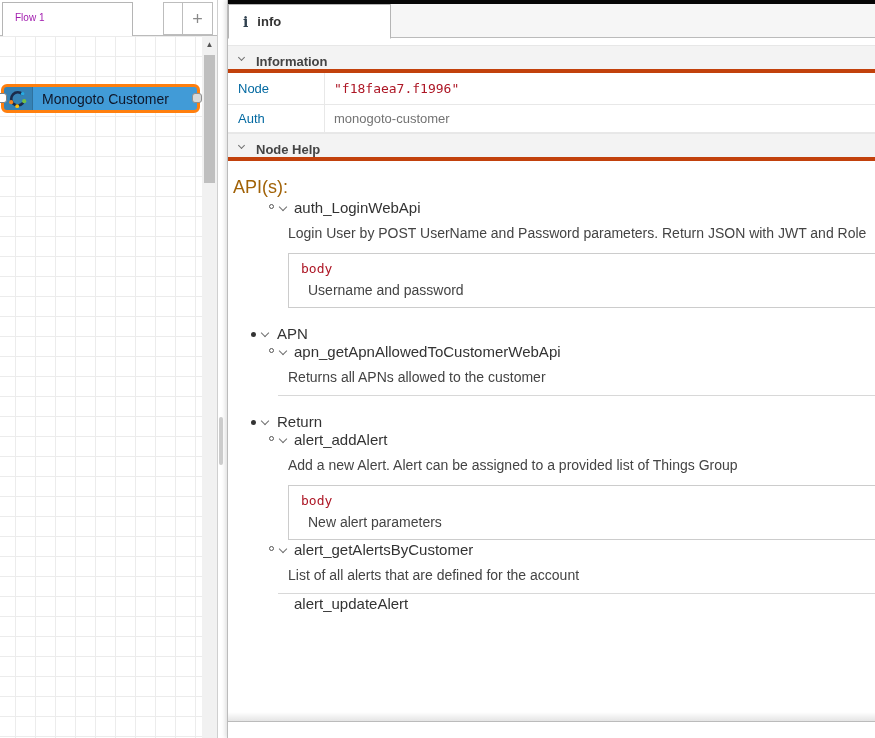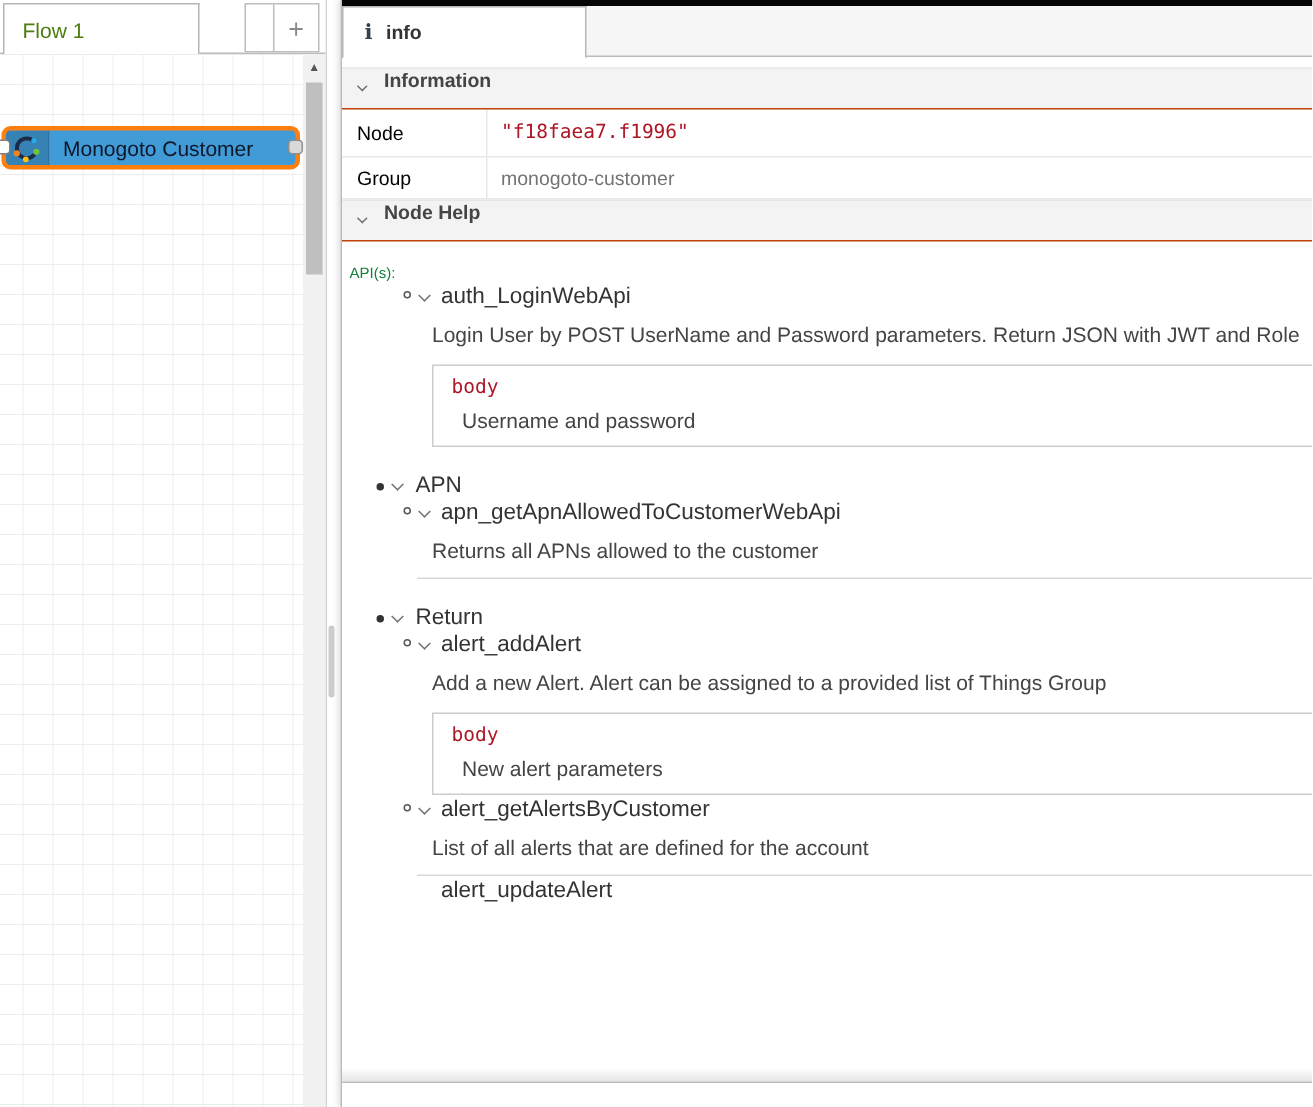--- a/index.html
+++ b/index.html
@@ -14,21 +14,21 @@
     background-image:
       linear-gradient(#ececec 1px, transparent 1px),
       linear-gradient(90deg, #ececec 1px, transparent 1px);
     background-size:20px 20px; background-position:15px 16px;
   }
   .tabbar { position:absolute; left:0; top:0; width:100%; height:36px;
             background:#fff; border-bottom:1px solid #bbb; z-index:3; }
   .flow-tab { position:absolute; left:2px; top:2px; width:131px; height:34px;
               background:#fff; border:1px solid #b5b5b5; border-bottom:none;
               z-index:4; }
-  .flow-tab span { display:block; padding:9px 0 0 12px; font-size:14px; color:#4d7c0f; }
+  .flow-tab span { display:block; padding:9px 0 0 12px; font-size:10px; color:#a21caf; }
   .tab-btn-group { position:absolute; left:163px; top:2px; width:50px; height:33px;
                    border:1px solid #bdbdbd; display:flex; background:#fff; z-index:4; }
   .tab-btn.emptyb { width:19px; border-right:1px solid #bdbdbd; }
   .tab-btn.plusb { flex:1; display:flex; align-items:center; justify-content:center; cursor:pointer; }
   .tab-btn.plusb span { font-size:18px; color:#8a8a8a; line-height:1; }
 
   .vscroll { position:absolute; left:202px; top:36px; width:15px; bottom:0;
              background:#f1f1f1; z-index:2; }
   .scroll-up { height:16px; text-align:center; font-size:8px; color:#555; padding-top:4px; }
   .scroll-thumb { position:absolute; left:2px; top:19px; width:11px; height:128px;
@@ -61,42 +61,42 @@
               display:flex; align-items:center; gap:9px; padding-left:14px; z-index:2; cursor:pointer; }
   .i-icon { font-family:"DejaVu Serif", serif; font-weight:bold; font-size:14px; color:#30414f; }
   .info-tab b { font-size:13px; color:#333; }
 
   .scroll-region { position:absolute; left:0; right:0; top:39px; height:683px;
                    overflow:hidden; border-bottom:1px solid #bbb; background:#fff; }
   .scroll-region::after { content:""; position:absolute; left:0; right:0; bottom:0; height:9px;
                           background:linear-gradient(rgba(0,0,0,0), rgba(0,0,0,0.10)); }
 
   .sec-header { height:28px; background:#f3f3f3; border-top:1px solid #e7e7e7;
-                border-bottom:1px solid #c2410c; position:relative; display:flex;
-                align-items:flex-start; cursor:pointer; }
+                border-bottom:4px solid #c2410c; position:relative; display:flex;
+                align-items:flex-end; cursor:pointer; }
   .sec-header.information { margin-top:6px; }
   .sec-header.nodehelp { }
   .sec-header b { font-size:13px; color:#444; margin-left:28px; }
   .chev { position:absolute; width:6px; height:6px;
           border-right:1.6px solid #707070; border-bottom:1.6px solid #707070;
           transform:rotate(45deg); }
   .sec-header .chev { left:11px; top:9px; width:5px; height:5px; }
 
   .info-table { width:100%; }
   .tbl-row { display:flex; align-items:stretch; border-bottom:1px solid #e8e8e8; }
   .tbl-row.r1 { height:32px; }
   .tbl-row.r2 { height:28px; }
   .tbl-label { width:97px; border-right:1px solid #e8e8e8; display:flex; align-items:center;
-               padding-left:10px; font-size:13px; color:#000000; }
+               padding-left:10px; font-size:13px; color:#0369a1; }
   .tbl-value { flex:1; display:flex; align-items:center; padding-left:9px;
                font-size:13px; color:#737373; }
   .tbl-value.mono { font-family:"DejaVu Sans Mono", monospace; color:#ad1625; }
 
   .help-body { padding-left:5px; }
-  .api-intro { margin-top:16px; font-size:10px; color:#15803d; }
+  .api-intro { margin-top:16px; font-size:18px; color:#a16207; }
 
   .g-head { position:relative; margin-top:17px; padding-left:44px;
             font-size:15px; color:#333; cursor:pointer; }
   .g-head .b1 { position:absolute; left:18px; top:7px; width:5px; height:5px;
                 background:#333; border-radius:50%; }
   .g-head .chev { left:29px; top:5px; }
 
   .api-head { position:relative; margin-top:1px; padding-left:61px;
               font-size:15px; color:#333; cursor:pointer; }
   .api-head .b2 { position:absolute; left:36px; top:5px; width:5px; height:5px;
@@ -169,21 +169,21 @@
         <span class="chev"></span>
         <b>Information</b>
       </div>
 
       <div class="info-table">
         <div class="tbl-row r1">
           <div class="tbl-label">Node</div>
           <div class="tbl-value mono">"f18faea7.f1996"</div>
         </div>
         <div class="tbl-row r2">
-          <div class="tbl-label">Group</div>
+          <div class="tbl-label">Auth</div>
           <div class="tbl-value">monogoto-customer</div>
         </div>
       </div>
 
       <div class="sec-header nodehelp">
         <span class="chev"></span>
         <b>Node Help</b>
       </div>
 
       <div class="help-body">

